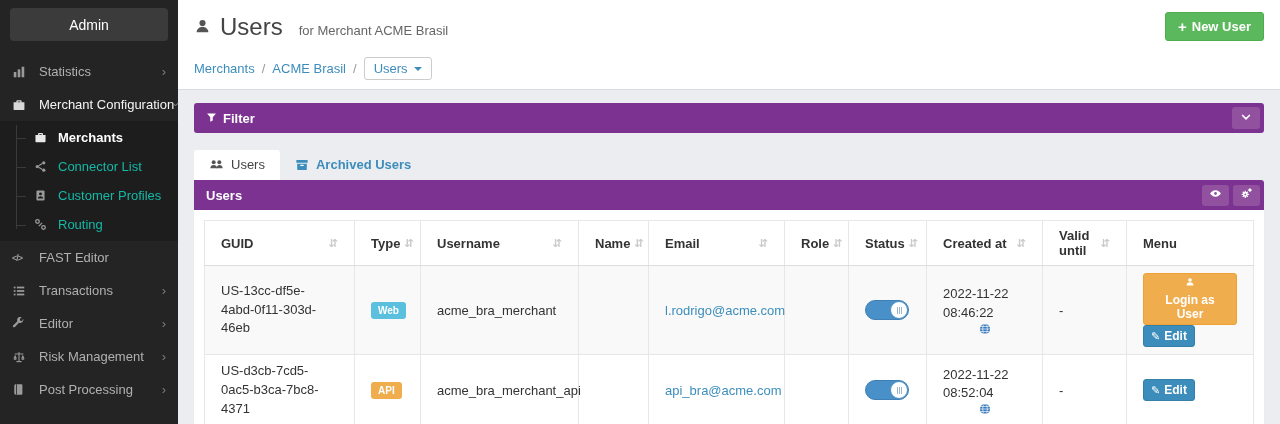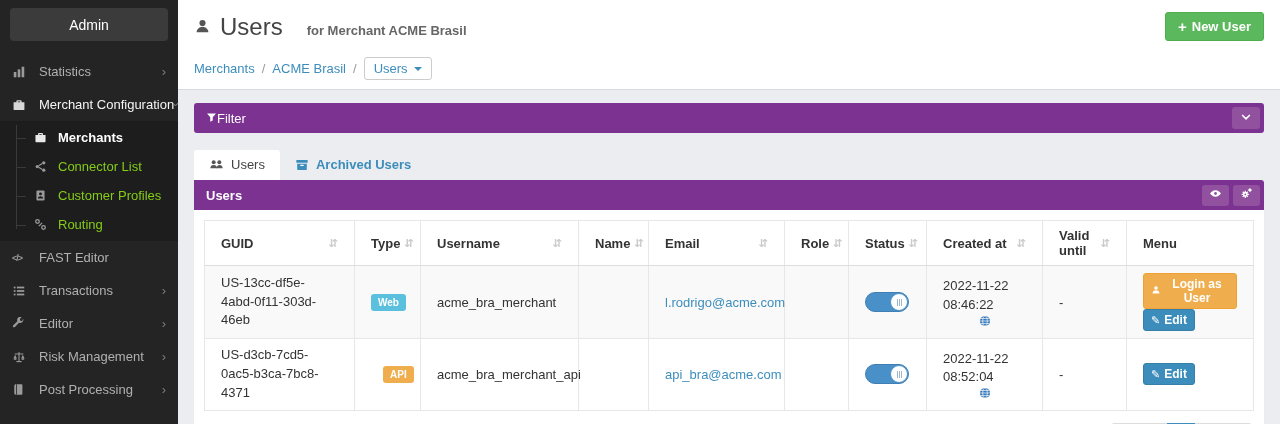--- a/index.html
+++ b/index.html
@@ -23,37 +23,37 @@
   .nav-item .ic { width:20px; min-width:20px; display:flex; align-items:center; color:#9a9a9a; }
   .nav-item .lbl { margin-left:7px; white-space:nowrap; }
   .nav-item .chev { margin-left:auto; color:#7d7d7d; font-size:13px; line-height:1; }
   .nav-item.open { color:#f5f5f5; }
   .nav-item.open .ic { color:#d8d8d8; }
   .chev.down { transform:rotate(90deg); }
   .submenu { background:#1d1d1d; position:relative; padding:2px 0; }
   .submenu::before { content:""; position:absolute; left:16px; top:4px; bottom:12px; width:1px; background:#3a3a3a; }
   .sub-item {
     height:29px; display:flex; align-items:center; padding:0 12px 0 34px;
-    color:#84cc16; cursor:pointer; position:relative;
+    color:#14b8a6; cursor:pointer; position:relative;
   }
   .sub-item::before { content:""; position:absolute; left:16px; top:50%; width:10px; height:1px; background:#3a3a3a; }
   .sub-item .ic { width:18px; min-width:18px; display:flex; align-items:center; color:#9a9a9a; }
   .sub-item .lbl { margin-left:6px; }
   .sub-item.active { color:#fff; font-weight:bold; }
   .sub-item.active .ic { color:#e8e8e8; }
   .code-ic { font-size:9px; font-weight:bold; letter-spacing:-1px; }
   
   .main { flex:1; display:flex; flex-direction:column; min-width:0; }
   .title-bar {
     background:#fff; padding:12px 16px 10px 16px; display:flex; align-items:center;
   }
   .title-left { display:flex; align-items:center; gap:9px; }
   .title-left .ic { color:#555; display:flex; }
   .page-title { font-size:24px; color:#444; font-weight:normal; }
-  .page-subtitle { font-size:13px; color:#666; font-weight:bold; margin-left:15px; position:relative; top:4px; }
+  .page-subtitle { font-size:13px; color:#666; font-weight:normal; margin-left:7px; position:relative; top:4px; }
   .btn-new-user {
     margin-left:auto; background:#5cb85c; border:1px solid #4cae4c; color:#fff;
     font-weight:bold; font-size:13px; padding:6px 12px; border-radius:3px;
     display:flex; align-items:center; gap:5px; cursor:pointer;
   }
   .btn-new-user .plus { font-weight:bold; font-size:15px; line-height:12px; }
   .crumb-bar {
     background:#fff; padding:6px 16px 9px 16px; border-bottom:1px solid #d8dce2;
     display:flex; align-items:center; gap:7px;
   }
@@ -63,21 +63,21 @@
     background:#fff; border:1px solid #ccc; border-radius:3px; color:#3c8dbc;
     padding:3px 9px; display:flex; align-items:center; gap:6px; cursor:pointer;
   }
   .caret { width:0; height:0; border-left:4px solid transparent; border-right:4px solid transparent; border-top:4px solid #3c8dbc; }
   .content { padding:13px 16px; flex:1; }
   
   .filter-bar {
     background:#7b3290; border-radius:3px; height:30px; display:flex; align-items:center;
     padding:0 4px 0 12px; color:#fff;
   }
-  .filter-title { font-weight:normal; display:flex; align-items:flex-end; gap:0; }
+  .filter-title { font-weight:bold; display:flex; align-items:flex-end; gap:6px; }
   .sq-btn {
     margin-left:auto; background:#91519f; border:none; border-radius:3px;
     width:28px; height:22px; display:flex; align-items:center; justify-content:center; cursor:pointer;
   }
   
   .tabs { display:flex; margin-top:17px; align-items:flex-end; }
   .tab {
     padding:7px 15px 8px 15px; display:flex; align-items:center; gap:7px; cursor:pointer;
     border-top-left-radius:3px; border-top-right-radius:3px; font-size:13px;
   }
@@ -102,42 +102,42 @@
   
   table { width:100%; border-collapse:collapse; table-layout:fixed; }
   th, td { border:1px solid #e7e7e7; padding:7px 16px; text-align:left; vertical-align:middle; font-size:13px; }
   thead th { font-weight:bold; color:#333; background:#fff; border-bottom:1px solid #ddd; }
   .th-in { display:flex; align-items:center; }
   .sort { margin-left:auto; color:#c9c9c9; font-family:"DejaVu Sans", sans-serif; font-size:11px; padding-left:4px; cursor:pointer; }
   tbody tr.odd td { background:#f9f9f9; }
   td.guid { word-break:break-word; line-height:1.45; }
   .badge { display:inline-block; color:#fff; font-size:10px; font-weight:bold; padding:3px 7px; border-radius:3px; }
   .badge.web { background:#5bc0de; }
-  .badge.api { background:#f0ad4e;margin-left:12px; }
+  .badge.api { background:#f0ad4e; }
   a.email { color:#3c8dbc; text-decoration:none; cursor:pointer; }
   
   .toggle {
     width:44px; height:20px; background:#4a90c8; border:1px solid #3f7fb4; border-radius:11px;
     position:relative; cursor:pointer;
   }
   .toggle .knob {
     position:absolute; right:0; top:0; width:18px; height:18px; background:#fff;
     border:1px solid #4a90c8; border-radius:50%;
     display:flex; align-items:center; justify-content:center; gap:1px;
   }
   .toggle .knob i { display:block; width:1px; height:7px; background:#9db8cc; }
   .created { line-height:1.4; }
   .created .globe-line { text-align:center; height:13px; }
   
   .btn-sm {
     display:inline-flex; align-items:center; gap:4px; border-radius:3px; color:#fff;
     font-size:12px; font-weight:bold; padding:3px 7px; border:1px solid transparent; cursor:pointer;
     vertical-align:middle;
   }
-  .btn-login { background:#f0ad4e; border-color:#eea236; }
+  .btn-login { background:#f0ad4e; border-color:#eea236;flex-direction:column; }
   .btn-edit { background:#3c8dbc; border-color:#367fa9; }
   .btn-sm .gly { font-size:11px; line-height:11px; font-family:"DejaVu Sans", sans-serif; font-weight:normal; }
   
   .table-footer { display:flex; align-items:center; padding:12px 2px 6px 2px; }
   .summary { color:#333; }
   .pager { margin-left:auto; display:flex; }
   .page-btn {
     min-width:29px; height:29px; padding:0 8px; background:#fff; border:1px solid #ddd;
     color:#777; display:flex; align-items:center; justify-content:center; cursor:pointer;
     margin-left:-1px; font-size:13px;

